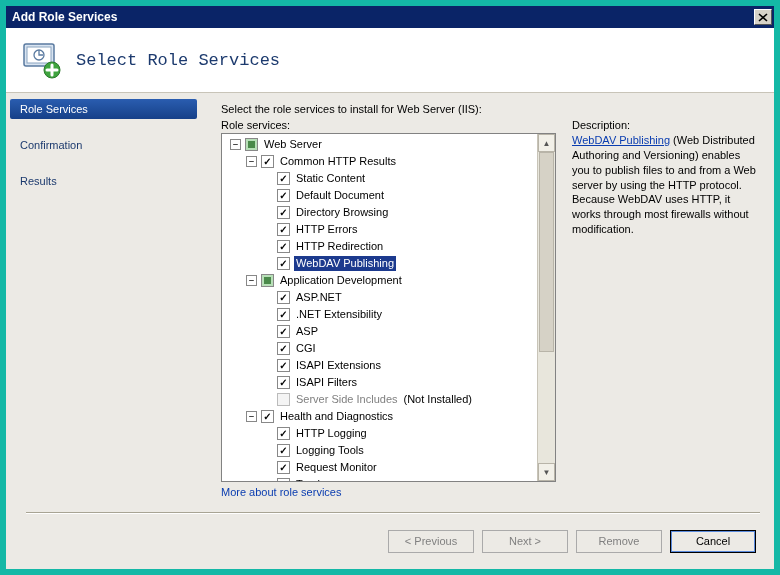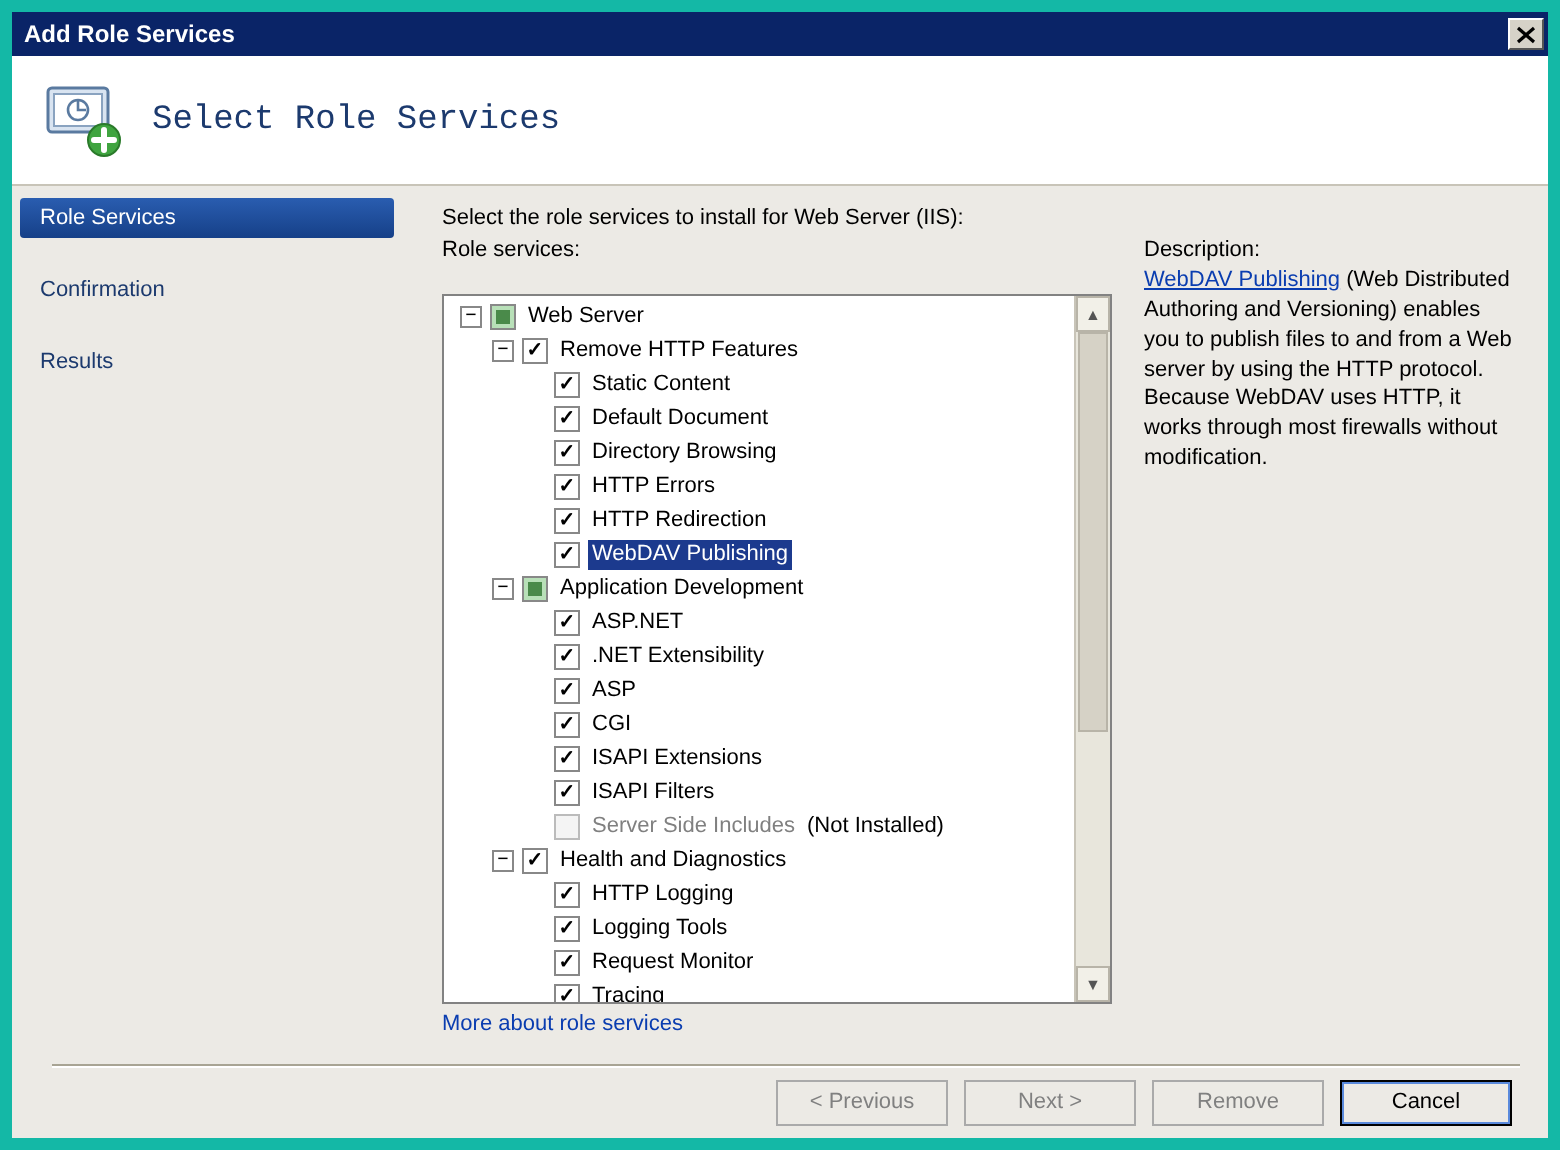--- a/index.html
+++ b/index.html
@@ -16,21 +16,21 @@
   .body { flex: 1; display: flex; overflow: hidden; }
   
   .sidebar { width: 195px; padding: 6px 4px; display: flex; flex-direction: column; gap: 16px; }
   .sidebar-item { padding: 4px 10px; color: #1c3a6e; cursor: pointer; border-radius: 2px; }
   .sidebar-item.active { background: linear-gradient(#2a5db0, #164088); color: #fff; }
   
   .content { flex: 1; padding: 10px 14px 8px 20px; display: flex; flex-direction: column; gap: 4px; color: #000; }
   .instruction { color: #000; }
   .content-row { display: flex; gap: 16px; flex: 1; overflow: hidden; }
   .tree-col { width: 335px; display: flex; flex-direction: column; }
-  .tree-col label { margin-bottom: 16px; }
+  .tree-col label { margin-bottom: 2px; }
   .tree-box { flex: 1; background: #fff; border: 1px solid #828282; overflow: hidden; display: flex; }
   .tree-inner { flex: 1; overflow-y: auto; padding: 2px 0; }
   .tree-scrollbar { width: 18px; background: #e8e6dc; border-left: 1px solid #c8c4b8; position: relative; }
   .scroll-btn { height: 18px; background: #f2f0e8; border: 1px solid #b8b4a8; display: flex; align-items: center; justify-content: center; font-size: 8px; color: #555; }
   .scroll-thumb { position: absolute; top: 18px; left: 1px; right: 1px; height: 200px; background: #d6d2c6; border: 1px solid #b8b4a8; }
   .scroll-btn.down { position: absolute; bottom: 0; left: 0; right: 0; }
   
   .node { display: flex; align-items: center; gap: 4px; padding: 1px 4px; line-height: 15px; white-space: nowrap; }
   .expander { width: 11px; height: 11px; border: 1px solid #888; background: #fff; display: flex; align-items: center; justify-content: center; font-size: 9px; line-height: 1; cursor: pointer; font-family: monospace; color: #000; }
   .expander-spacer { width: 11px; height: 11px; }
@@ -47,21 +47,21 @@
   .indent-3 { padding-left: 40px; }
   
   .desc-col { flex: 1; display: flex; flex-direction: column; }
   .desc-col label { margin-bottom: 2px; }
   .desc-text { font-size: 11px; line-height: 1.35; color: #000; }
   .desc-text a { color: #0a3db0; text-decoration: underline; cursor: pointer; }
   
   .more-link { color: #0a3db0; cursor: pointer; padding: 4px 0 6px 0; display: inline-block; }
   .separator { height: 1px; background: #a8a494; margin: 0 14px 0 20px; box-shadow: 0 1px 0 #fff; }
   
-  .footer { height: 36px; display: flex; justify-content: flex-end; align-items: center; gap: 8px; padding: 0 18px; }
+  .footer { height: 56px; display: flex; justify-content: flex-end; align-items: center; gap: 8px; padding: 0 18px; }
   .btn { width: 86px; height: 23px; border: 1px solid #888; background: #eceae5; font-size: 11px; cursor: pointer; display: flex; align-items: center; justify-content: center; }
   .btn.disabled { color: #808080; border-color: #aaa; cursor: default; }
   .btn.default { border: 1px solid #000; box-shadow: inset 0 0 0 1px #5a8adc; }
 </style>
 </head>
 <body>
 
 <div class="window">
 
   <div class="titlebar">
@@ -102,21 +102,21 @@
           <div class="tree-box">
             <div class="tree-inner" id="tree-inner">
                 <div class="node indent-1">
                   <div class="expander">−</div>
                   <div class="chk mixed"></div>
                   <span class="node-label">Web Server</span>
                 </div>
                 <div class="node indent-2">
                   <div class="expander">−</div>
                   <div class="chk checked"></div>
-                  <span class="node-label">Remove HTTP Features</span>
+                  <span class="node-label">Common HTTP Results</span>
                 </div>
                 <div class="node indent-3">
                   <div class="expander-spacer"></div>
                   <div class="chk checked"></div>
                   <span class="node-label">Static Content</span>
                 </div>
                 <div class="node indent-3">
                   <div class="expander-spacer"></div>
                   <div class="chk checked"></div>
                   <span class="node-label">Default Document</span>

